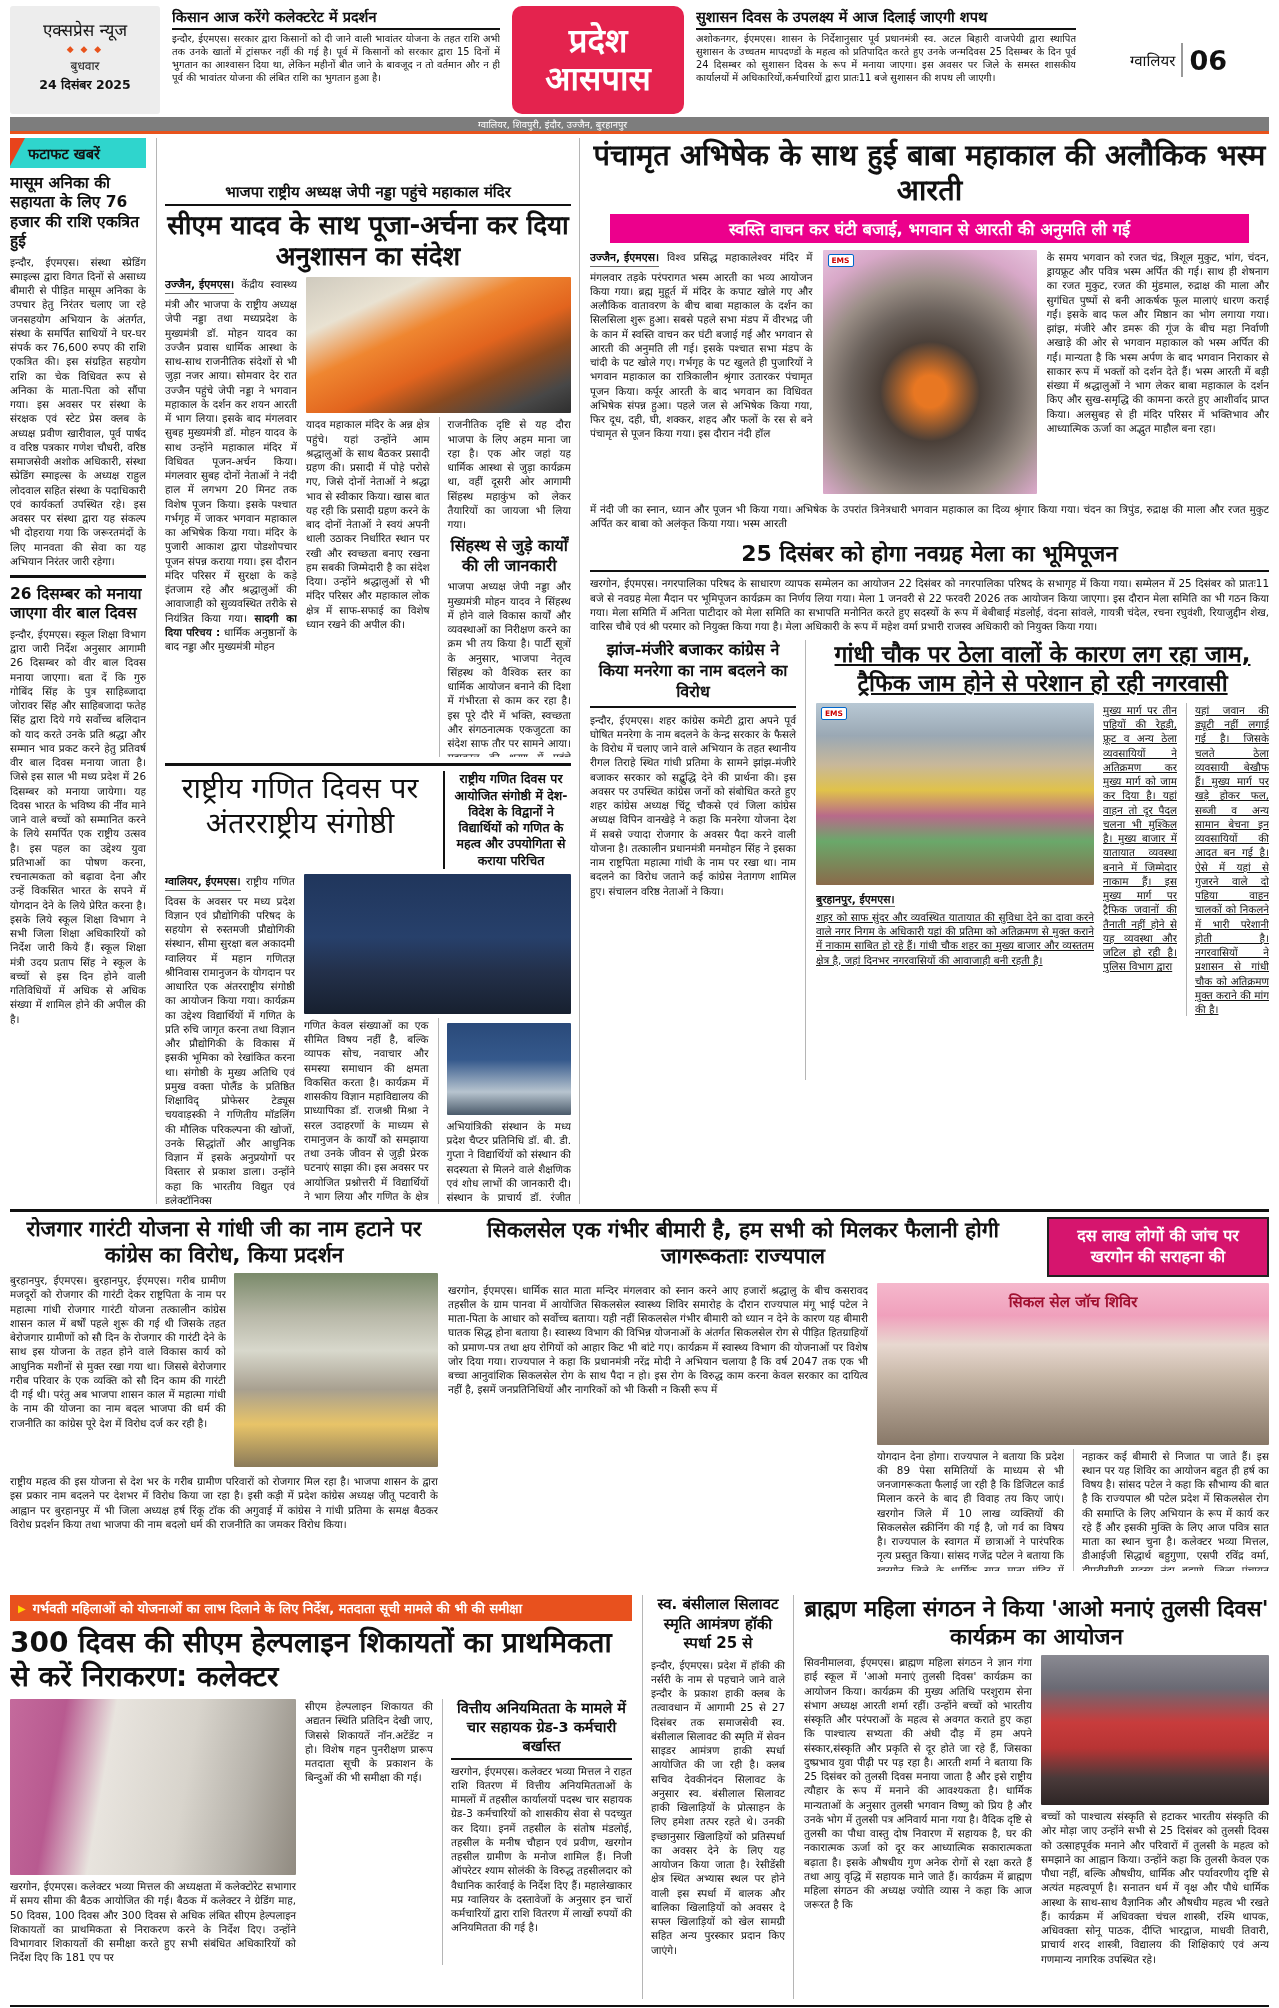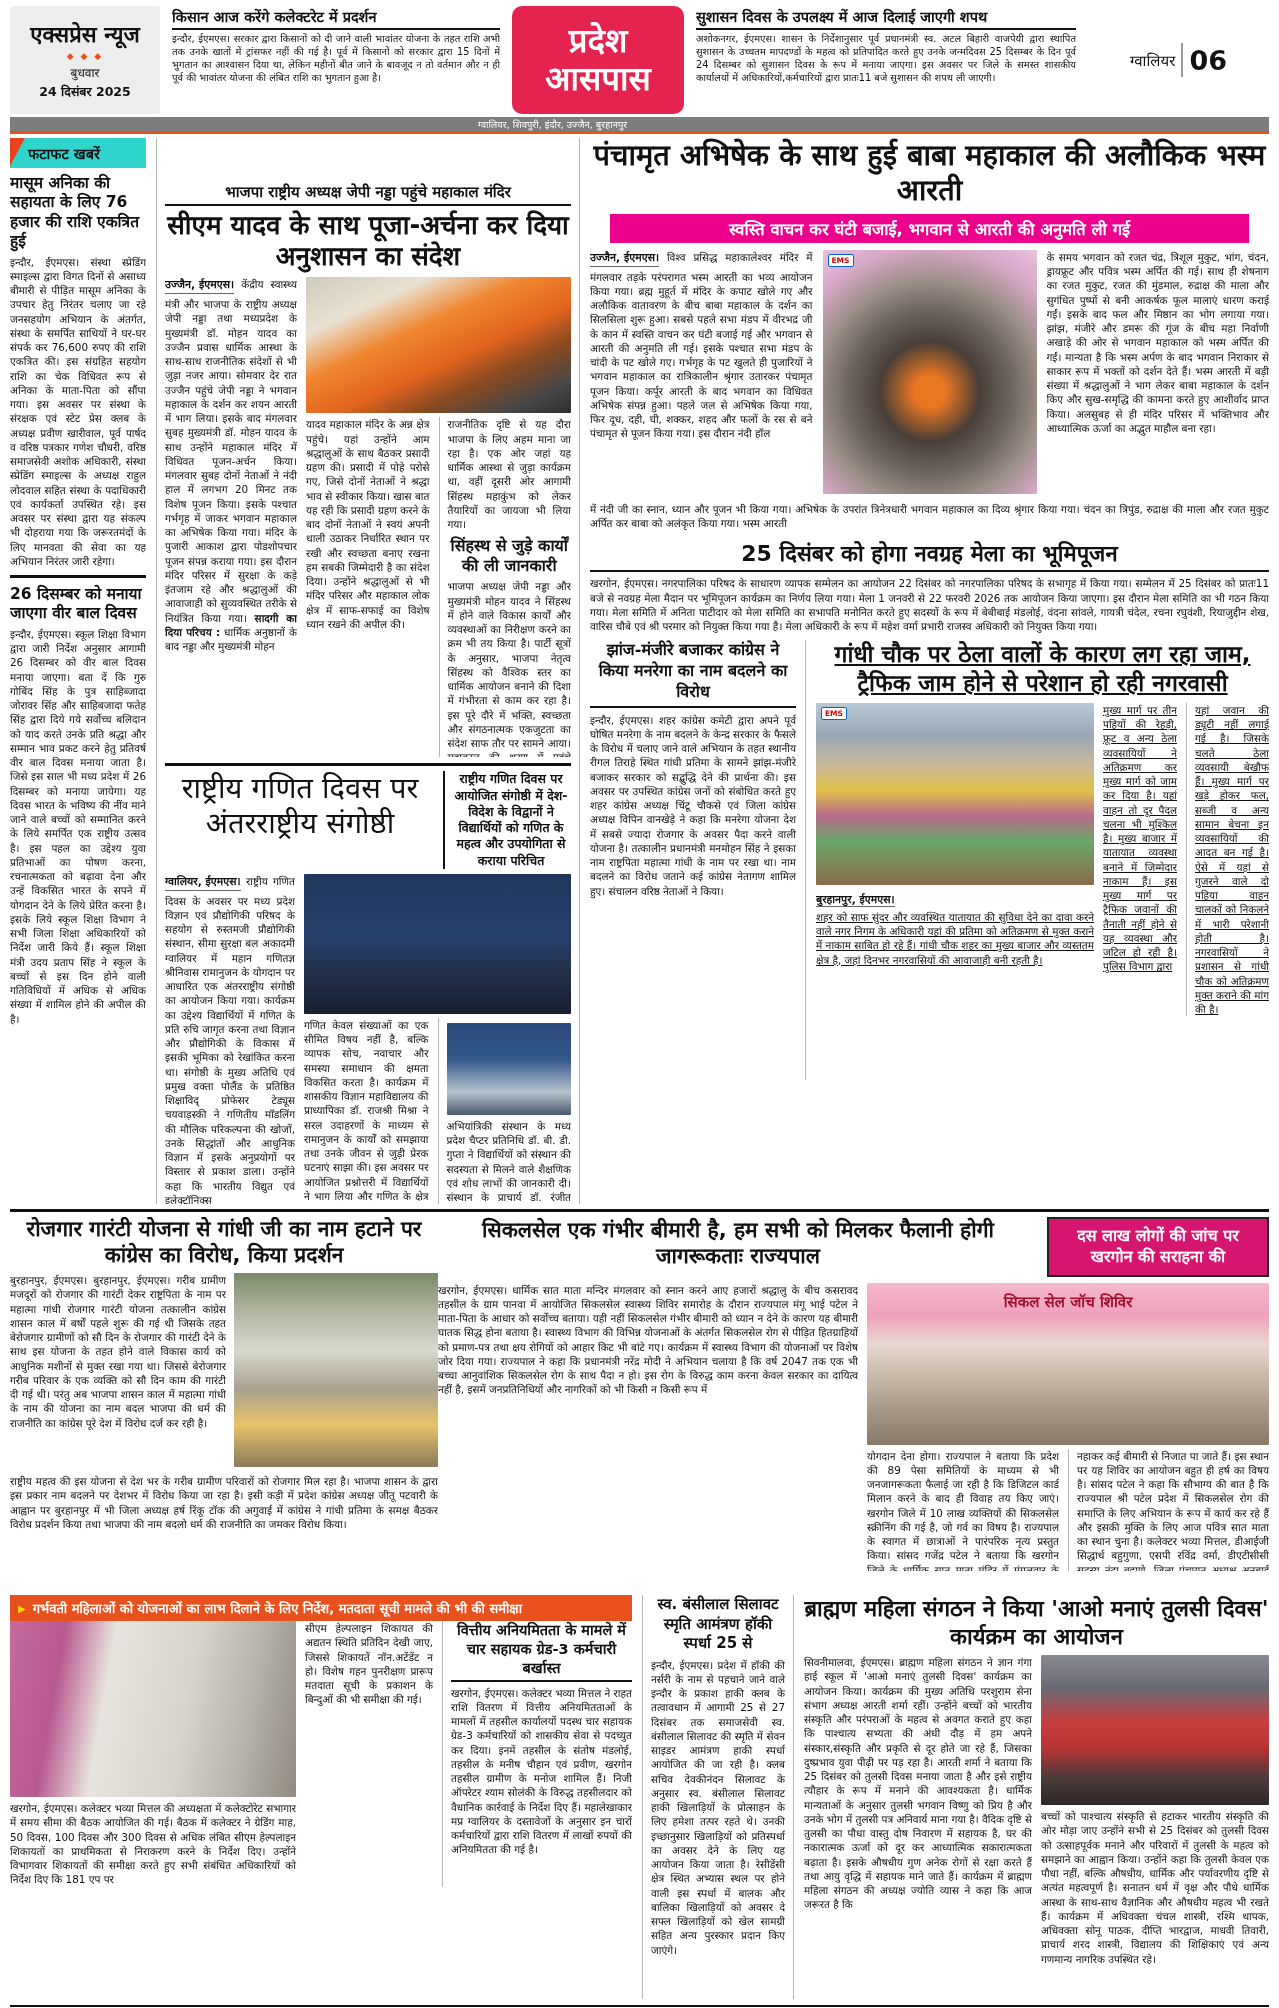--- a/index.html
+++ b/index.html
@@ -2,21 +2,21 @@
 <html><head>
 <meta charset="utf-8">
 <style>
   * { margin:0; padding:0; box-sizing:border-box; }
   body { background:#d9d9d9; font-family:"DejaVu Sans", sans-serif; }
   .page { width:1279px; height:2008px; background:#fff; margin:0 auto; padding:6px 10px; overflow:hidden; color:#111; }
 
   
   .hdr { display:flex; gap:12px; height:108px; }
   .mast { width:150px; background:#ededed; text-align:center; padding-top:12px; border-radius:3px; }
-  .mast .mtitle { font-size:22px; font-weight:700; }
+  .mast .mtitle { font-size:17px; font-weight:400; }
   .mast .diam { color:#e8531c; font-size:9px; letter-spacing:2px; margin:3px 0; }
   .mast .mday { font-size:12px; margin-top:2px; }
   .mast .mdate { font-size:12.5px; font-weight:800; margin-top:2px; }
   .tstory { overflow:hidden; }
   .tstoryL { width:328px; }
   .tstoryR { width:380px; }
   .tstory h2 { font-size:14.5px; font-weight:800; border-bottom:2px solid #111; padding-bottom:2px; margin-bottom:3px; }
   .tstory p { font-size:9.8px; line-height:1.32; text-align:justify; }
   .banner { width:172px; background:#e4234e; color:#fff; border-radius:10px; display:flex; flex-direction:column; align-items:center; justify-content:center; font-weight:800; font-size:33px; line-height:1.15; }
   .edition { flex:1; display:flex; align-items:center; justify-content:center; gap:6px; }
@@ -78,21 +78,21 @@
   .manrega { width:216px; border-right:1px solid #b5b5b5; padding-right:9px; overflow:hidden; }
   .manh { font-size:16px; font-weight:800; text-align:center; line-height:1.3; border-bottom:2px solid #111; padding-bottom:3px; margin-bottom:5px; }
   .gchowk { flex:1; overflow:hidden;text-decoration:underline; }
   .gh1 { font-size:23px; font-weight:800; text-align:center; line-height:1.25; margin-bottom:5px; }
   .grow { display:flex; gap:9px; overflow:hidden; }
   .gleft { width:278px; }
   .ph-street { height:182px; background:linear-gradient(180deg,#b8c8d4 0%,#9aa8b4 18%,#c8b89a 34%,#e0c24a 48%,#b86a8a 62%,#6aa86a 76%,#8a6a4a 100%); margin-bottom:3px; }
   .gmid, .gright { flex:1; overflow:hidden; }
 
   
-  .band2 { display:flex; height:380px; overflow:hidden; border-top:3px solid #111; margin-top:5px; padding-top:5px; }
+  .band2 { display:flex; gap:10px; height:380px; overflow:hidden; border-top:3px solid #111; margin-top:5px; padding-top:5px; }
   .rojgar { width:428px; overflow:hidden; }
   .rh { font-size:21px; font-weight:800; text-align:center; line-height:1.22; margin-bottom:5px; }
   .rrow { display:flex; gap:8px; }
   .rtext { flex:1; overflow:hidden; height:196px; }
   .ph-gandhi { width:204px; height:194px; background:linear-gradient(180deg,#7a8a6a 0%,#b8b8a8 22%,#d8d8cc 40%,#a8a090 60%,#e8c468 78%,#8a7a5a 100%); }
   .rbottom { margin-top:5px; height:162px; overflow:hidden; }
   .sickleWrap { flex:1; overflow:hidden; }
   .srow1 { display:flex; gap:9px; }
   .sh1 { flex:1; font-size:21px; font-weight:800; text-align:center; line-height:1.25; }
   .pinkbox { width:222px; background:#d6156e; color:#fff; font-weight:800; font-size:16px; text-align:center; line-height:1.3; padding:7px 6px; border:2px solid #222; }
@@ -306,20 +306,21 @@
       </div>
     </div>
   </div>
 
   <div class="band3">
     <div class="colL3">
       <div class="orangestrip">
         <span class="ystar">▶</span>
         <span>गर्भवती महिलाओं  को योजनाओं का लाभ दिलाने के लिए निर्देश, मतदाता सूची  मामले की भी की समीक्षा</span>
       </div>
+      <div class="helph">300 दिवस की सीएम हेल्पलाइन शिकायतों का प्राथमिकता से करें निराकरण: कलेक्टर</div>
       <div class="hrow">
         <div class="hleft">
           <div class="photo ph-meeting"></div>
           <div class="bodytx">खरगोन, ईएमएस। कलेक्टर भव्या मित्तल की अध्यक्षता में कलेक्टोरेट सभागार में समय सीमा की बैठक आयोजित की गई। बैठक में कलेक्टर ने ग्रेडिंग माह, 50 दिवस, 100 दिवस और 300 दिवस से अधिक लंबित सीएम हेल्पलाइन शिकायतों का प्राथमिकता से निराकरण करने के निर्देश दिए। उन्होंने विभागवार शिकायतों की समीक्षा करते हुए सभी संबंधित अधिकारियों को निर्देश दिए कि 181 एप पर</div>
         </div>
         <div class="hcol bodytx">सीएम हेल्पलाइन शिकायत की अद्यतन स्थिति प्रतिदिन देखी जाए, जिससे शिकायतें नॉन.अटेंडेंट न हो। विशेष गहन पुनरीक्षण प्रारूप मतदाता सूची के प्रकाशन के बिन्दुओं की भी समीक्षा की गई।</div>
         <div class="vit vline" style="padding-left:8px;">
           <div class="vith">वित्तीय अनियमितता के मामले में चार सहायक ग्रेड-3 कर्मचारी बर्खास्त</div>
           <div class="bodytx">खरगोन, ईएमएस। कलेक्टर भव्या मित्तल ने राहत राशि वितरण में वित्तीय अनियमितताओं के मामलों में तहसील कार्यालयों पदस्थ चार सहायक ग्रेड-3 कर्मचारियों को शासकीय सेवा से पदच्युत कर दिया। इनमें तहसील के संतोष मंडलोई, तहसील के मनीष चौहान एवं प्रवीण, खरगोन तहसील ग्रामीण के मनोज शामिल हैं। निजी ऑपरेटर श्याम सोलंकी के विरुद्ध तहसीलदार को वैधानिक कार्रवाई के निर्देश दिए हैं। महालेखाकार मप्र ग्वालियर के दस्तावेजों के अनुसार इन चारों कर्मचारियों द्वारा राशि वितरण में लाखों रुपयों की अनियमितता की गई है।</div>
         </div>

